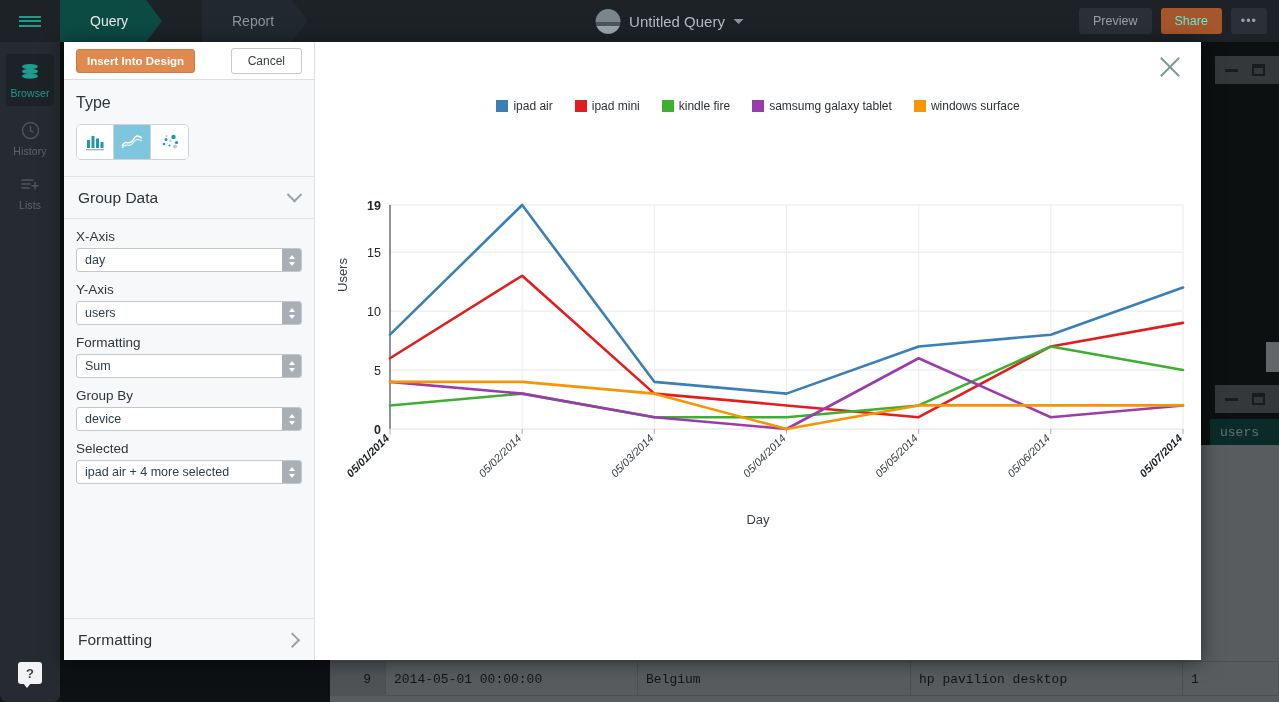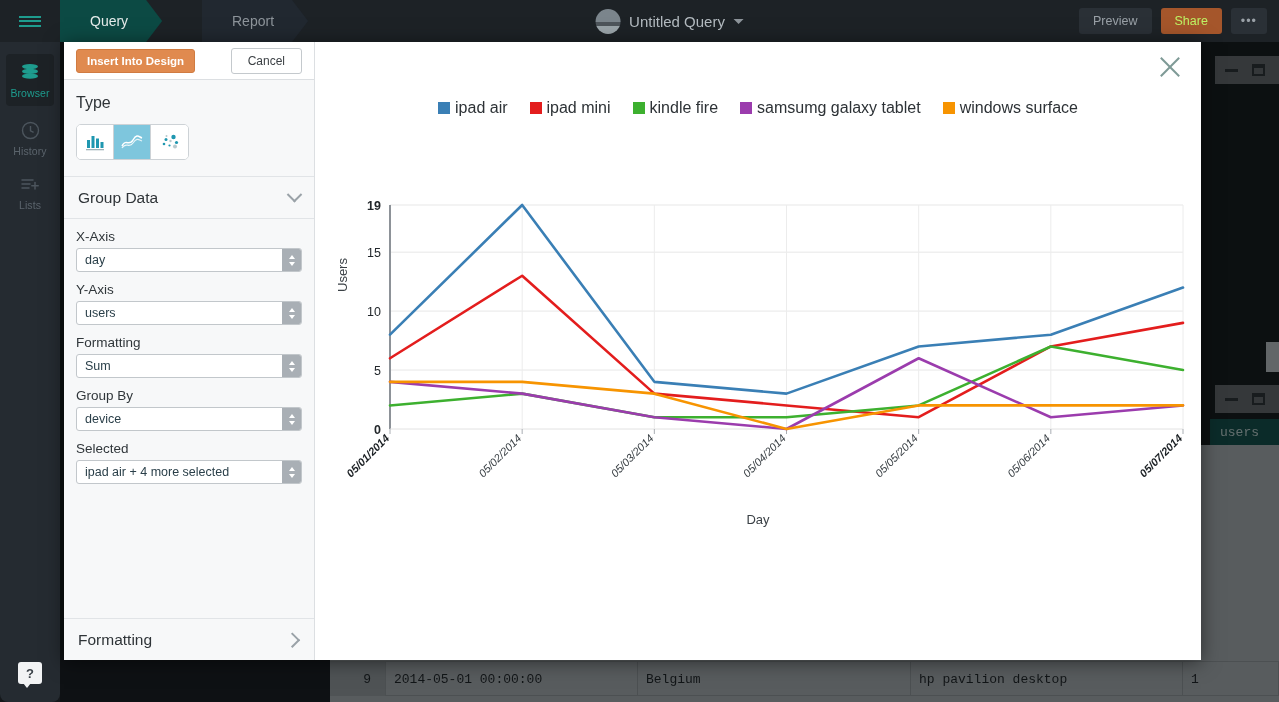--- a/index.html
+++ b/index.html
@@ -61,21 +61,21 @@
     background: linear-gradient(#7b858c 0 52%, #4d545a 52% 68%, #9aa4a9 68% 100%);
   }
   .title-text { color: #b4bbc0; font-size: 15px; }
   .caret-dn { width: 0; height: 0; border-left: 5px solid transparent; border-right: 5px solid transparent; border-top: 5px solid #8d949a; }
   .topbtns { position: absolute; right: 12px; top: 8px; display: flex; gap: 9px; }
   .tbtn {
     height: 26px; padding: 0 14px; border-radius: 3px;
     display: flex; align-items: center; font-size: 12.5px;
   }
   .tbtn.ghost { background: #2a3036; color: #9aa1a7; }
-  .tbtn.accent { background: #a5562b; color: #bef264; }
+  .tbtn.accent { background: #a5562b; color: #5eead4; }
   .tbtn.dots { background: #2a3036; color: #9aa1a7; letter-spacing: 1px; padding: 0 10px; }
 
   .winbar {
     position: absolute; background: #6a6d6f; height: 28px;
     display: flex; align-items: center; justify-content: flex-end; gap: 14px;
     padding-right: 14px;
   }
   .wmin { width: 13px; height: 3px; background: #2c2f31; }
   .wmax { width: 13px; height: 12px; border: 2px solid #2c2f31; border-top-width: 4px; }
   .panel-dark { position: absolute; background: #111416; }
@@ -171,21 +171,21 @@
   .spin i.d { border-top: 4px solid #fff; }
 
   
   .chart-wrap { flex: 1; position: relative; background: #fff; }
   .chart-title {
     position: absolute; left: 0; right: 0; top: 30px; text-align: center;
     font-size: 16px; color: #3b4146;
   }
   .legend {
     position: absolute; left: 0; right: 0; top: 57px;
-    display: flex; justify-content: center; gap: 22px; font-size: 16px; color: #2d3236;
+    display: flex; justify-content: center; gap: 22px; font-size: 12px; color: #2d3236;
   }
   .lg { display: flex; align-items: center; gap: 5px; }
   .sw { width: 12px; height: 12px; }
   .ylabel {
     position: absolute; left: 20px; top: 250px; transform: rotate(-90deg);
     transform-origin: left top; font-size: 13px; color: #3b4146; white-space: nowrap;
   }
   .xlabel {
     position: absolute; left: 0; right: 0; top: 470px; text-align: center;
     font-size: 13px; color: #3b4146;

